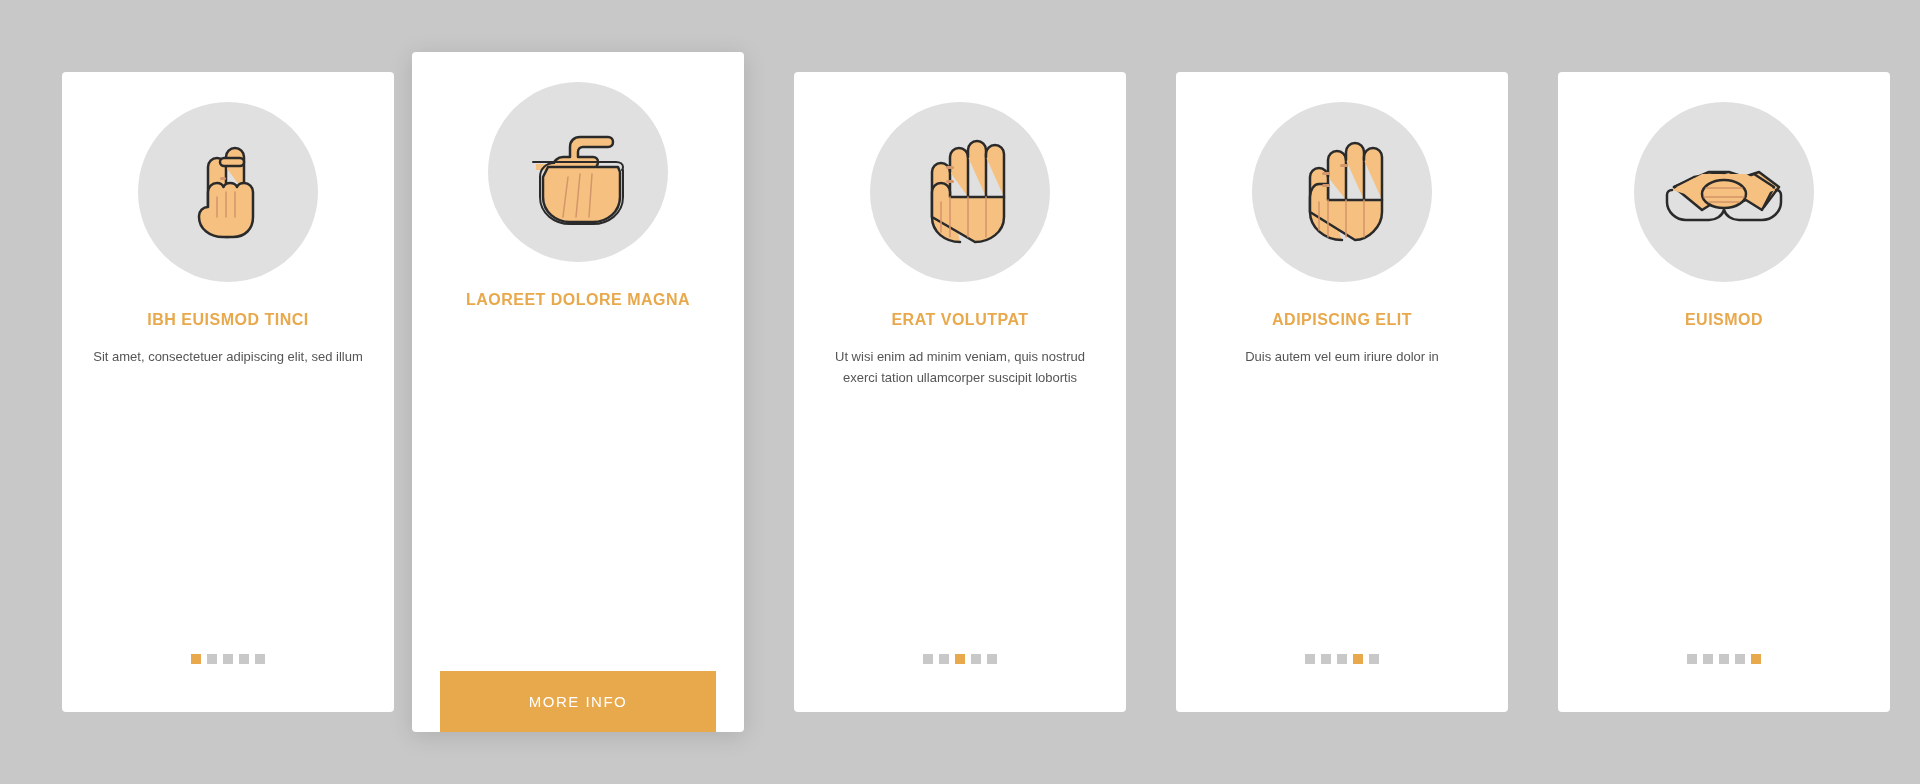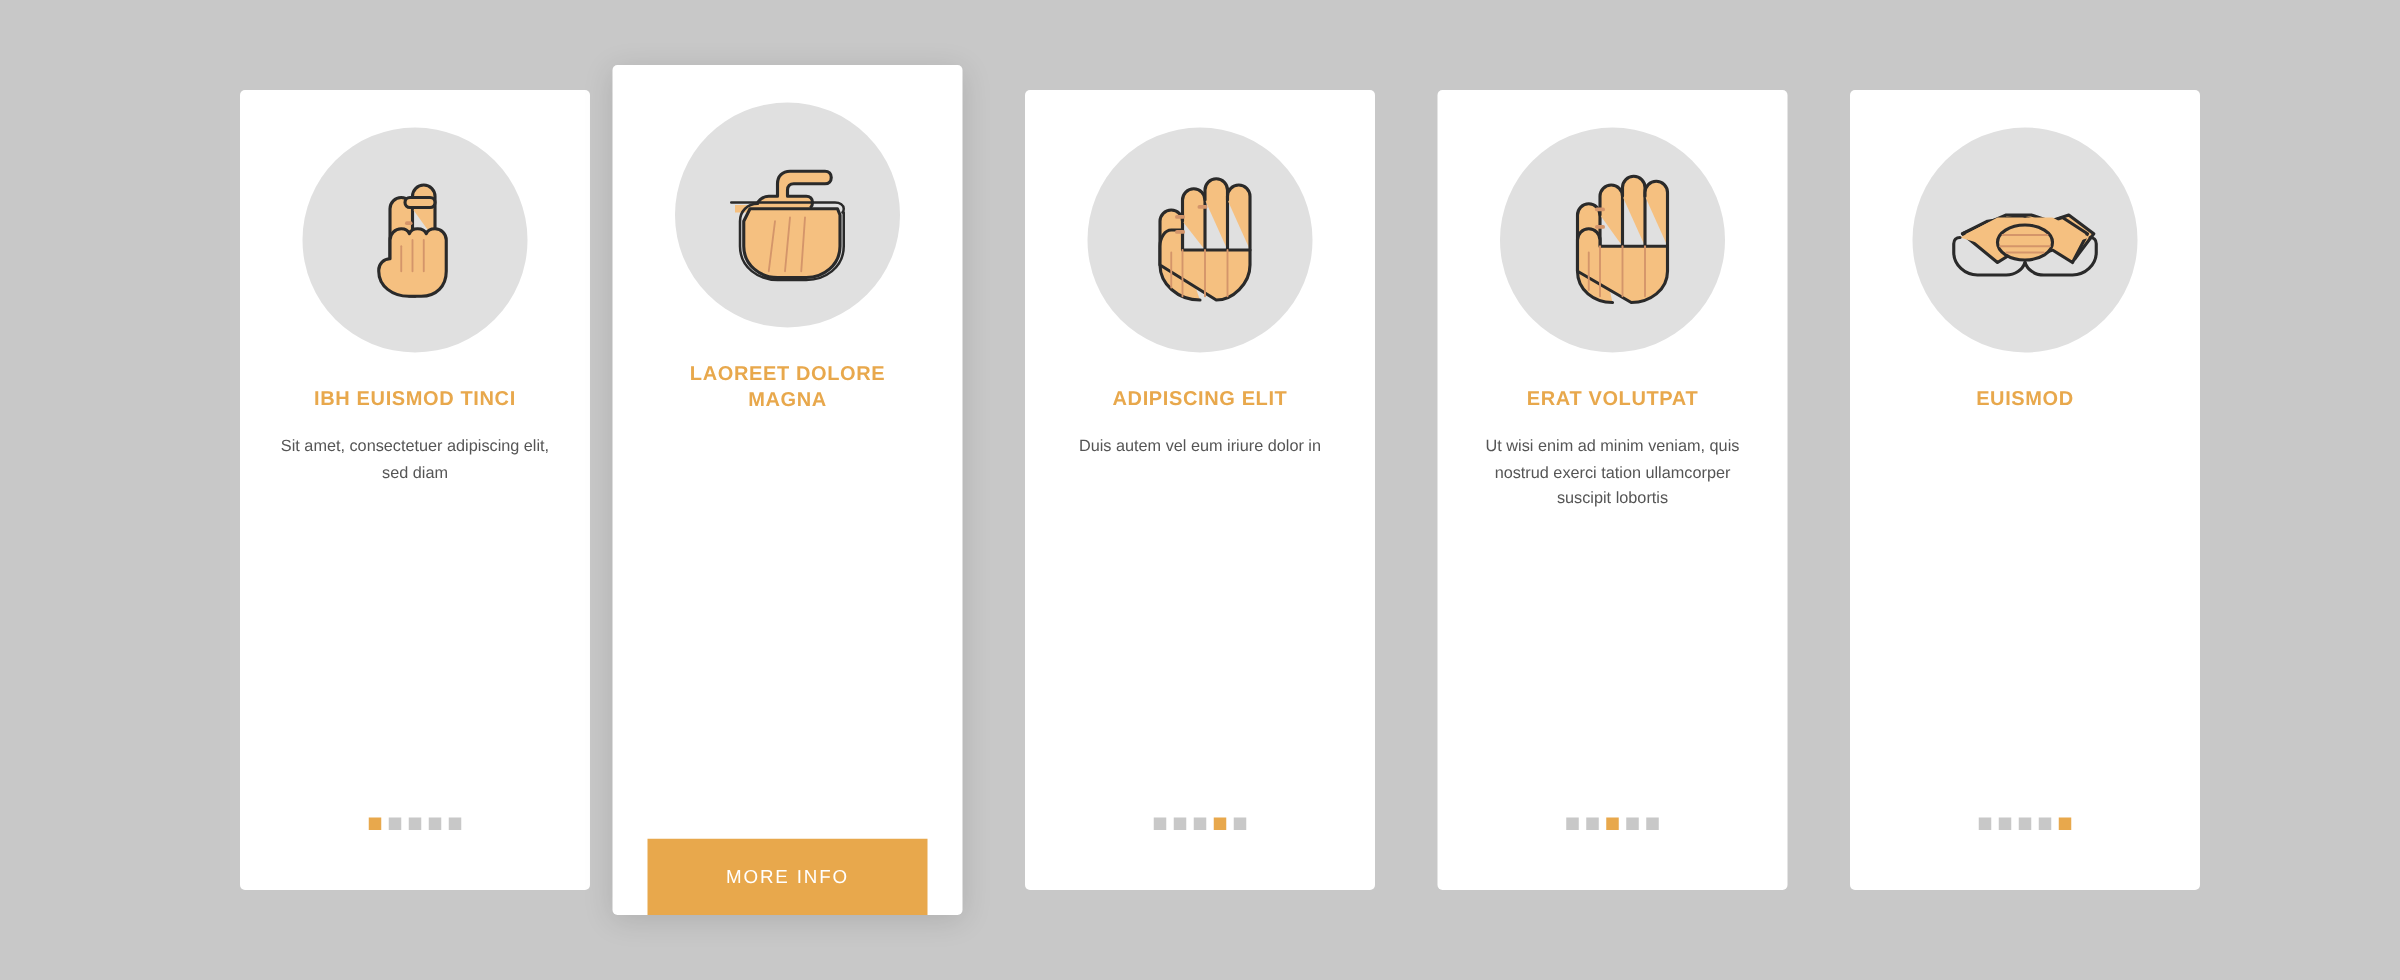--- a/index.html
+++ b/index.html
@@ -19,21 +19,21 @@
       display: flex;
       flex-direction: row;
       gap: 18px;
       align-items: center;
       padding: 30px 40px;
     }
 
     .card {
       background: #ffffff;
       border-radius: 4px;
-      width: 280px;
+      width: 332px;
       display: flex;
       flex-direction: column;
       align-items: center;
       padding: 30px 28px 28px 28px;
       position: relative;
     }
 
     .card.highlighted {
       box-shadow: 0 4px 24px rgba(0,0,0,0.13);
       padding-bottom: 0;
@@ -132,21 +132,21 @@
       <rect x="62" y="55" width="6" height="3" rx="1.5" fill="#d4956a" stroke="none"></rect>
       <rect x="62" y="65" width="6" height="3" rx="1.5" fill="#d4956a" stroke="none"></rect>
       <path d="M50 85 C45 85 41 89 41 94 L41 95 C41 107 52 115 65 115 L75 115 C87 115 95 107 95 95 L95 70 C95 65 91 61 86 61 C83 61 80 62.5 79 65 C78 62.5 75 61 72 61 C69 61 66.5 62.5 65.5 65 C64.5 62.5 62 61 59 61 C54 61 50 65 50 70 Z" fill="#f5c080"></path>
       <line x1="59" y1="75" x2="59" y2="95" stroke="#d4956a" stroke-width="1.5"></line>
       <line x1="68" y1="70" x2="68" y2="95" stroke="#d4956a" stroke-width="1.5"></line>
       <line x1="77" y1="70" x2="77" y2="95" stroke="#d4956a" stroke-width="1.5"></line>
     </g>
   </svg>
       </div>
       <div class="card-title">IBH EUISMOD TINCI</div>
-      <div class="card-text">Sit amet, consectetuer adipiscing elit, sed diam</div>
+      <div class="card-text">Sit amet, consectetuer adipiscing elit, sed illum</div>
       <div class="dots-row">
         <div class="dot active"></div>
         <div class="dot"></div>
         <div class="dot"></div>
         <div class="dot"></div>
         <div class="dot"></div>
       </div>
     </div>
     <div class="card highlighted">
       <div class="icon-circle">
@@ -161,20 +161,49 @@
       <line x1="60" y1="75" x2="55" y2="115" stroke="#d4956a" stroke-width="1.5"></line>
       <line x1="72" y1="72" x2="68" y2="115" stroke="#d4956a" stroke-width="1.5"></line>
       <line x1="84" y1="72" x2="81" y2="115" stroke="#d4956a" stroke-width="1.5"></line>
       <path d="M25 60 L108 60 C112 60 115 62 115 65 C115 66 115 67 114 68" fill="none" stroke="#2a2a2a" stroke-width="2"></path>
       <path d="M115 68 L115 95 C115 112 100 122 85 122 L62 122 C47 122 32 112 32 95 L32 75 C32 67 38 61 46 61" fill="none" stroke="#2a2a2a" stroke-width="2"></path>
     </g>
   </svg>
       </div>
       <div class="card-title">LAOREET DOLORE MAGNA</div>
       <button class="more-info-btn">MORE INFO</button>
+    </div>
+    <div class="card">
+      <div class="icon-circle">
+        <svg viewBox="0 0 140 140" fill="none" xmlns="http://www.w3.org/2000/svg">
+    <g stroke="#2a2a2a" stroke-width="2.5" stroke-linecap="round" stroke-linejoin="round">
+
+      <path d="M70 120 C55 120 42 110 42 95 L42 50 C42 45 46 41 51 41 C56 41 60 45 60 50 L60 75" fill="#f5c080"></path>
+      <path d="M60 50 L60 35 C60 30 64 26 69 26 C74 26 78 30 78 35 L78 75" fill="#f5c080"></path>
+      <path d="M78 35 L78 28 C78 23 82 19 87 19 C92 19 96 23 96 28 L96 75" fill="#f5c080"></path>
+      <path d="M96 35 L96 32 C96 27 100 23 105 23 C110 23 114 27 114 32 L114 75" fill="#f5c080"></path>
+      <path d="M42 95 L42 70 C42 65 46 61 51 61 C56 61 60 65 60 70 L60 75 L78 75 L78 75 L96 75 L114 75 L114 95 C114 110 100 120 85 120 Z" fill="#f5c080"></path>
+      <line x1="60" y1="75" x2="60" y2="115" stroke="#d4956a" stroke-width="1.5"></line>
+      <line x1="78" y1="75" x2="78" y2="115" stroke="#d4956a" stroke-width="1.5"></line>
+      <line x1="96" y1="75" x2="96" y2="115" stroke="#d4956a" stroke-width="1.5"></line>
+      <line x1="51" y1="80" x2="51" y2="110" stroke="#d4956a" stroke-width="1.5"></line>
+      <rect x="56" y="44" width="8" height="3" rx="1.5" fill="#d4956a" stroke="none"></rect>
+      <rect x="56" y="58" width="8" height="3" rx="1.5" fill="#d4956a" stroke="none"></rect>
+    </g>
+  </svg>
+      </div>
+      <div class="card-title">ERAT VOLUTPAT</div>
+      <div class="card-text">Ut wisi enim ad minim veniam, quis nostrud exerci tation ullamcorper suscipit lobortis</div>
+      <div class="dots-row">
+        <div class="dot"></div>
+        <div class="dot"></div>
+        <div class="dot active"></div>
+        <div class="dot"></div>
+        <div class="dot"></div>
+      </div>
     </div>
     <div class="card">
       <div class="icon-circle">
         <svg viewBox="0 0 140 140" fill="none" xmlns="http://www.w3.org/2000/svg">
     <g stroke="#2a2a2a" stroke-width="2.5" stroke-linecap="round" stroke-linejoin="round">
 
       <path d="M70 118 C52 118 38 105 38 90 L38 55 C38 50 42 46 47 46 C52 46 56 50 56 55 L56 78" fill="#f5c080"></path>
       <path d="M56 55 L56 38 C56 33 60 29 65 29 C70 29 74 33 74 38 L74 78" fill="#f5c080"></path>
       <path d="M74 38 L74 30 C74 25 78 21 83 21 C88 21 92 25 92 30 L92 78" fill="#f5c080"></path>
       <path d="M92 38 L92 35 C92 30 96 26 101 26 C106 26 110 30 110 35 L110 78" fill="#f5c080"></path>
@@ -197,49 +226,20 @@
         <div class="dot"></div>
         <div class="dot active"></div>
         <div class="dot"></div>
       </div>
     </div>
     <div class="card">
       <div class="icon-circle">
         <svg viewBox="0 0 140 140" fill="none" xmlns="http://www.w3.org/2000/svg">
     <g stroke="#2a2a2a" stroke-width="2.5" stroke-linecap="round" stroke-linejoin="round">
 
-      <path d="M70 120 C55 120 42 110 42 95 L42 50 C42 45 46 41 51 41 C56 41 60 45 60 50 L60 75" fill="#f5c080"></path>
-      <path d="M60 50 L60 35 C60 30 64 26 69 26 C74 26 78 30 78 35 L78 75" fill="#f5c080"></path>
-      <path d="M78 35 L78 28 C78 23 82 19 87 19 C92 19 96 23 96 28 L96 75" fill="#f5c080"></path>
-      <path d="M96 35 L96 32 C96 27 100 23 105 23 C110 23 114 27 114 32 L114 75" fill="#f5c080"></path>
-      <path d="M42 95 L42 70 C42 65 46 61 51 61 C56 61 60 65 60 70 L60 75 L78 75 L78 75 L96 75 L114 75 L114 95 C114 110 100 120 85 120 Z" fill="#f5c080"></path>
-      <line x1="60" y1="75" x2="60" y2="115" stroke="#d4956a" stroke-width="1.5"></line>
-      <line x1="78" y1="75" x2="78" y2="115" stroke="#d4956a" stroke-width="1.5"></line>
-      <line x1="96" y1="75" x2="96" y2="115" stroke="#d4956a" stroke-width="1.5"></line>
-      <line x1="51" y1="80" x2="51" y2="110" stroke="#d4956a" stroke-width="1.5"></line>
-      <rect x="56" y="44" width="8" height="3" rx="1.5" fill="#d4956a" stroke="none"></rect>
-      <rect x="56" y="58" width="8" height="3" rx="1.5" fill="#d4956a" stroke="none"></rect>
-    </g>
-  </svg>
-      </div>
-      <div class="card-title">ERAT VOLUTPAT</div>
-      <div class="card-text">Ut wisi enim ad minim veniam, quis nostrud exerci tation ullamcorper suscipit lobortis</div>
-      <div class="dots-row">
-        <div class="dot"></div>
-        <div class="dot"></div>
-        <div class="dot active"></div>
-        <div class="dot"></div>
-        <div class="dot"></div>
-      </div>
-    </div>
-    <div class="card">
-      <div class="icon-circle">
-        <svg viewBox="0 0 140 140" fill="none" xmlns="http://www.w3.org/2000/svg">
-    <g stroke="#2a2a2a" stroke-width="2.5" stroke-linecap="round" stroke-linejoin="round">
-
       <path d="M20 65 L55 50 L75 50 L90 55 L105 50 L125 65 L110 85 L95 75 L80 80 L65 75 L50 85 Z" fill="#f5c080"></path>
       <path d="M20 65 L40 55 L60 52 L70 52 L85 57 L100 52 L120 65 L108 88 L92 78 L78 83 L64 78 L48 88 Z" fill="#f5c080"></path>
 
       <path d="M18 68 L48 52 L68 52 C72 52 75 55 75 59 C75 63 72 66 68 66 L58 66 L85 66 C89 66 92 69 92 73 C92 77 89 80 85 80 L58 80" fill="#f5c080" stroke="none"></path>
       <path d="M18 68 C15 68 13 70 13 73 L13 80 C13 90 22 98 32 98 L55 98 C62 98 68 94 70 88" stroke="#2a2a2a" fill="none"></path>
 
       <path d="M122 68 L92 52 L72 52 C68 52 65 55 65 59 C65 63 68 66 72 66 L82 66 L55 66 C51 66 48 69 48 73 C48 77 51 80 55 80 L82 80" fill="#f5c080" stroke="none"></path>
       <path d="M122 68 C125 68 127 70 127 73 L127 80 C127 90 118 98 108 98 L85 98 C78 98 72 94 70 88" stroke="#2a2a2a" fill="none"></path>
 
       <ellipse cx="70" cy="72" rx="22" ry="14" fill="#f5c080" stroke="#2a2a2a"></ellipse>

